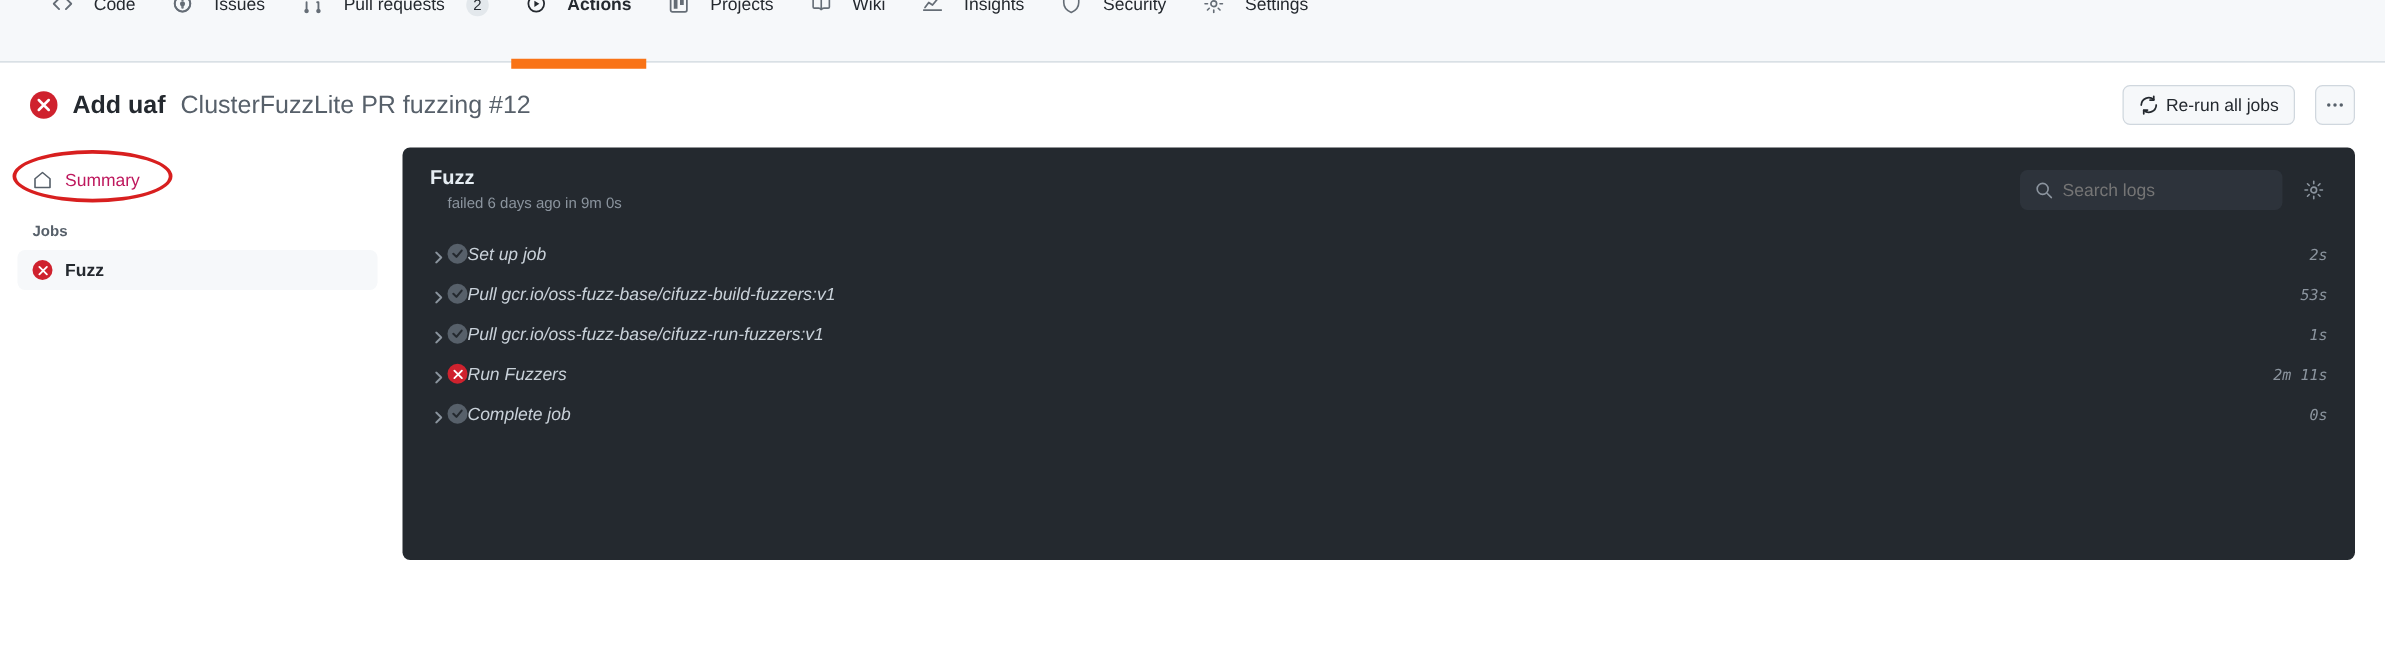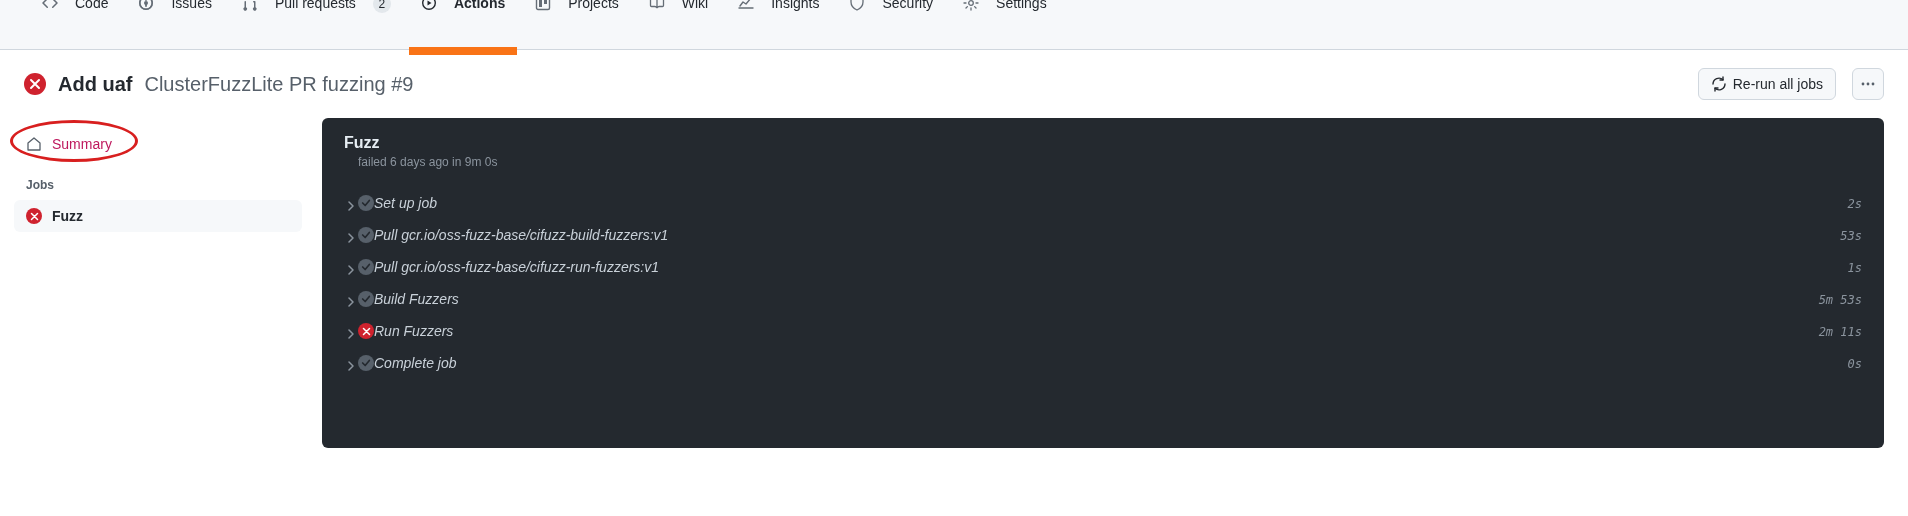--- a/index.html
+++ b/index.html
@@ -241,21 +241,21 @@
 </nav>
 
 <div class="page-header">
   <div class="title-wrap">
     <span class="status-fail-large">
       <svg width="12" height="12" viewBox="0 0 12 12">
           <path d="M2 2l8 8M10 2l-8 8" stroke="#fff" stroke-width="2" stroke-linecap="round"></path>
         </svg>
     </span>
     <span class="bold">Add uaf</span>
-    <span class="sub">ClusterFuzzLite PR fuzzing #9</span>
+    <span class="sub">ClusterFuzzLite PR fuzzing #12</span>
   </div>
   <div class="header-actions">
     <button class="btn">
       <span>
           <svg width="16" height="16" viewBox="0 0 16 16">
             <path d="M2 8a6 6 0 0110-4.3M14 8a6 6 0 01-10 4.3" fill="none" stroke="#24292f" stroke-width="1.4" stroke-linecap="round"></path>
             <path d="M12 1v3h-3M4 15v-3h3" fill="none" stroke="#24292f" stroke-width="1.4" stroke-linecap="round" stroke-linejoin="round"></path>
           </svg>
         </span>
       <span>Re-run all jobs</span>
@@ -294,20 +294,39 @@
       <span>Fuzz</span>
     </div>
   </aside>
 
   <section class="job-panel">
     <div class="job-panel-header">
       <div>
         <div class="job-title">Fuzz</div>
         <div class="job-sub">failed 6 days ago in 9m 0s</div>
       </div>
+      <div class="panel-tools">
+        <div class="search-wrap">
+          <span>
+              <svg width="14" height="14" viewBox="0 0 16 16">
+                <circle cx="7" cy="7" r="5" fill="none" stroke="#8b949e" stroke-width="1.5"></circle>
+                <path d="M11 11l4 4" stroke="#8b949e" stroke-width="1.5" stroke-linecap="round"></path>
+              </svg>
+            </span>
+          <input type="text" placeholder="Search logs" style="">
+        </div>
+        <div class="gear-btn">
+          <span>
+              <svg width="16" height="16" viewBox="0 0 16 16">
+                <circle cx="8" cy="8" r="2.3" fill="none" stroke="#8b949e" stroke-width="1.3"></circle>
+                <path d="M8 1v2M8 13v2M1 8h2M13 8h2M3 3l1.4 1.4M11.6 11.6L13 13M13 3l-1.4 1.4M4.4 11.6L3 13" stroke="#8b949e" stroke-width="1.3" stroke-linecap="round"></path>
+              </svg>
+            </span>
+        </div>
+      </div>
     </div>
 
     <div class="steps" id="steps-container">
         <div class="step-row">
           <span class="chev">
             <svg width="10" height="10" viewBox="0 0 10 10">
               <path d="M3 1l4 4-4 4" fill="none" stroke="#8b949e" stroke-width="1.5" stroke-linecap="round" stroke-linejoin="round"></path>
             </svg>
           </span>
           <span class="step-status-ok">
@@ -345,48 +364,34 @@
           </span>
           <span class="step-name">Pull gcr.io/oss-fuzz-base/cifuzz-run-fuzzers:v1</span>
           <span class="step-time">1s</span>
         </div>
         <div class="step-row">
           <span class="chev">
             <svg width="10" height="10" viewBox="0 0 10 10">
               <path d="M3 1l4 4-4 4" fill="none" stroke="#8b949e" stroke-width="1.5" stroke-linecap="round" stroke-linejoin="round"></path>
             </svg>
           </span>
-          <span class="step-status-ok">
+          <span class="step-status-fail">
             <svg viewBox="0 0 12 12">
-              <path d="M2 6l3 3 5-6" fill="none" stroke="#24292f" stroke-width="2" stroke-linecap="round" stroke-linejoin="round"></path>
-            </svg>
-          </span>
-          <span class="step-name">Build Fuzzers</span>
-          <span class="step-time">5m 53s</span>
+              <path d="M2 2l8 8M10 2l-8 8" stroke="#fff" stroke-width="2" stroke-linecap="round"></path>
+            </svg>
+          </span>
+          <span class="step-name">Run Fuzzers</span>
+          <span class="step-time">2m 11s</span>
         </div>
         <div class="step-row">
           <span class="chev">
             <svg width="10" height="10" viewBox="0 0 10 10">
               <path d="M3 1l4 4-4 4" fill="none" stroke="#8b949e" stroke-width="1.5" stroke-linecap="round" stroke-linejoin="round"></path>
             </svg>
           </span>
-          <span class="step-status-fail">
-            <svg viewBox="0 0 12 12">
-              <path d="M2 2l8 8M10 2l-8 8" stroke="#fff" stroke-width="2" stroke-linecap="round"></path>
-            </svg>
-          </span>
-          <span class="step-name">Run Fuzzers</span>
-          <span class="step-time">2m 11s</span>
-        </div>
-        <div class="step-row">
-          <span class="chev">
-            <svg width="10" height="10" viewBox="0 0 10 10">
-              <path d="M3 1l4 4-4 4" fill="none" stroke="#8b949e" stroke-width="1.5" stroke-linecap="round" stroke-linejoin="round"></path>
-            </svg>
-          </span>
           <span class="step-status-ok">
             <svg viewBox="0 0 12 12">
               <path d="M2 6l3 3 5-6" fill="none" stroke="#24292f" stroke-width="2" stroke-linecap="round" stroke-linejoin="round"></path>
             </svg>
           </span>
           <span class="step-name">Complete job</span>
           <span class="step-time">0s</span>
         </div>
       </div>
   </section>

